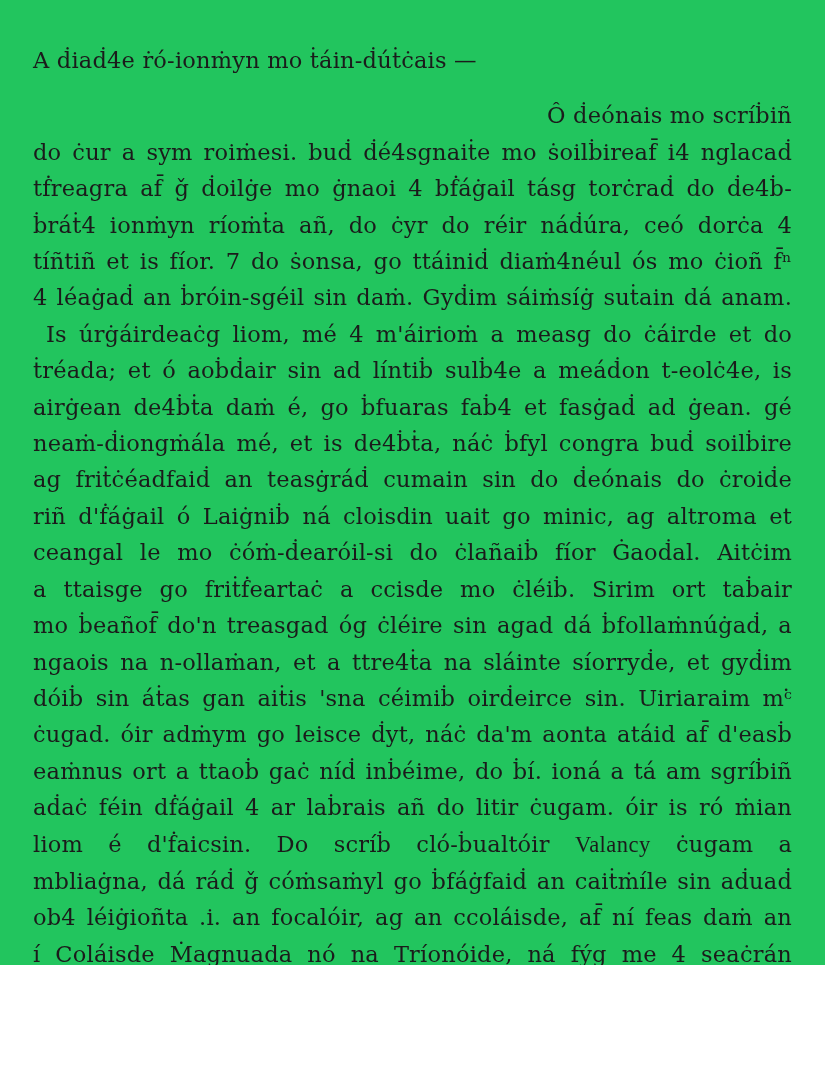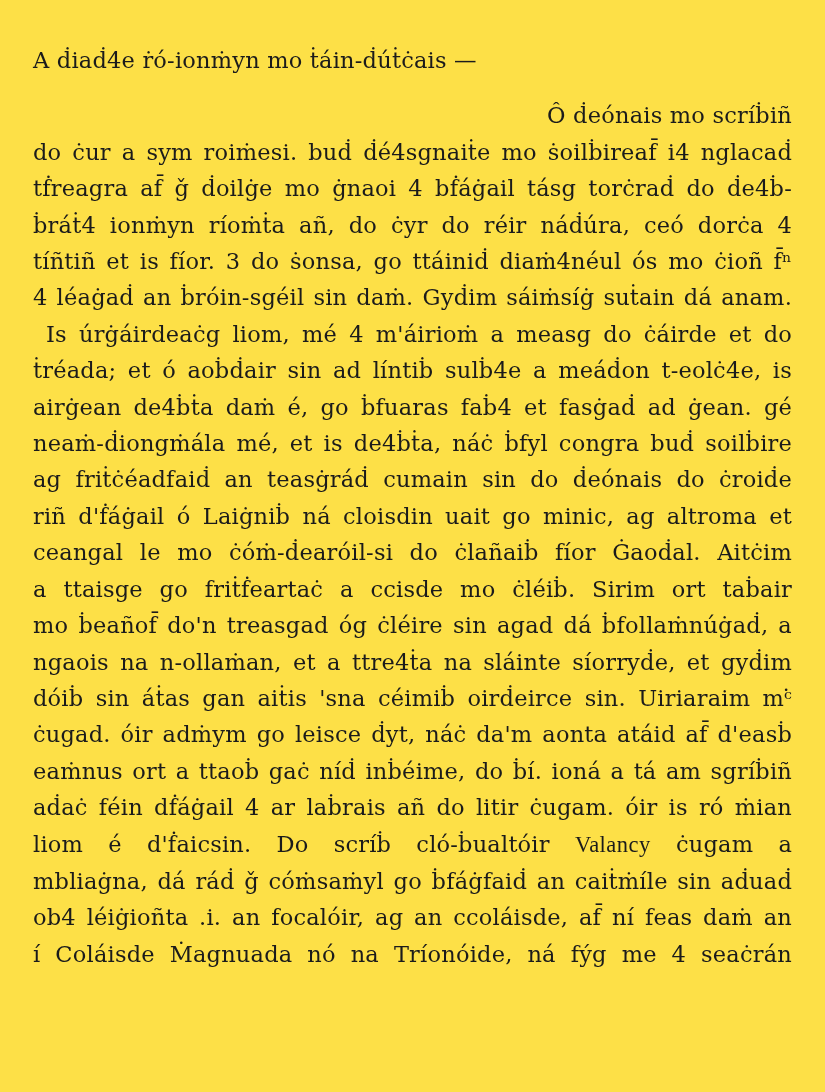--- a/index.html
+++ b/index.html
@@ -4,22 +4,22 @@
 <style>
   html, body {
     margin: 0;
     padding: 0;
     background: #ffffff;
   }
   .page {
     position: relative;
     box-sizing: border-box;
     width: 825px;
-    height: 1092px;
-    background: #fde047;
+    height: 965px;
+    background: #22c55e;
     overflow: hidden;
   }
   .text-column {
     box-sizing: border-box;
     width: 825px;
     padding: 42px 33px 18px 33px;
     font-family: "DejaVu Serif", "Liberation Serif", serif;
     font-size: 22.5px;
     line-height: 36.4px;
     color: #1b1b1b;
@@ -40,21 +40,21 @@
 <body>
 
 <div class="page">
   <div class="text-column" id="text-column" style="color: rgb(27, 27, 27);">
       <div class="line l"><span class="gaelic">A ḋiaḋ4e ṙó-ionṁyn mo ṫáin-ḋúṫċais —</span></div>
       <div class="vgap"></div>
       <div class="line r"><span class="gaelic">Ô ḋeónais mo scríḃiñ</span></div>
       <div class="line j"><span class="gaelic">do ċur a sym roiṁesi. buḋ ḋé4sgnaiṫe mo ṡoilḃireaf̄ i4 nglacaḋ</span></div>
       <div class="line j"><span class="gaelic">tḟreagra af̄ ǧ ḋoilġe mo ġnaoi 4 bḟáġail tásg torċraḋ do ḋe4ḃ-</span></div>
       <div class="line j"><span class="gaelic">ḃráṫ4 ionṁyn ríoṁṫa añ, do ċyr do réir náḋúra, ceó dorċa 4</span></div>
-      <div class="line j"><span class="gaelic">tíñtiñ et is fíor. 3 do ṡonsa, go ttáiniḋ diaṁ4néul ós mo ċioñ f̄ⁿ</span></div>
+      <div class="line j"><span class="gaelic">tíñtiñ et is fíor. 7 do ṡonsa, go ttáiniḋ diaṁ4néul ós mo ċioñ f̄ⁿ</span></div>
       <div class="line j"><span class="gaelic">4 léaġaḋ an ḃróin-sgéil sin daṁ. Gyḋim sáiṁsíġ suṫain dá anam.</span></div>
       <div class="line j indent"><span class="gaelic">Is úrġáirdeaċg liom, mé 4 m'áirioṁ a measg do ċáirde et do</span></div>
       <div class="line j"><span class="gaelic">ṫréada; et ó aoḃḋair sin ad líntiḃ sulḃ4e a meáḋon t-eolċ4e, is</span></div>
       <div class="line j"><span class="gaelic">airġean de4ḃṫa daṁ é, go ḃfuaras faḃ4 et fasġaḋ ad ġean. gé</span></div>
       <div class="line j"><span class="gaelic">neaṁ-ḋiongṁála mé, et is de4ḃṫa, náċ ḃfyl congra buḋ soilḃire</span></div>
       <div class="line j"><span class="gaelic">ag friṫċéadfaiḋ an teasġráḋ cumain sin do ḋeónais do ċroiḋe</span></div>
       <div class="line j"><span class="gaelic">riñ d'ḟáġail ó Laiġniḃ ná cloisdin uait go minic, ag altroma et</span></div>
       <div class="line j"><span class="gaelic">ceangal le mo ċóṁ-ḋearóil-si do ċlañaiḃ fíor Ġaoḋal.  Aitċim</span></div>
       <div class="line j"><span class="gaelic">a ttaisge go friṫḟeartaċ a ccisde mo ċléiḃ.  Sirim ort taḃair</span></div>
       <div class="line j"><span class="gaelic">mo ḃeañof̄ do'n treasgad óg ċléire sin agad dá ḃfollaṁnúġaḋ, a</span></div>

